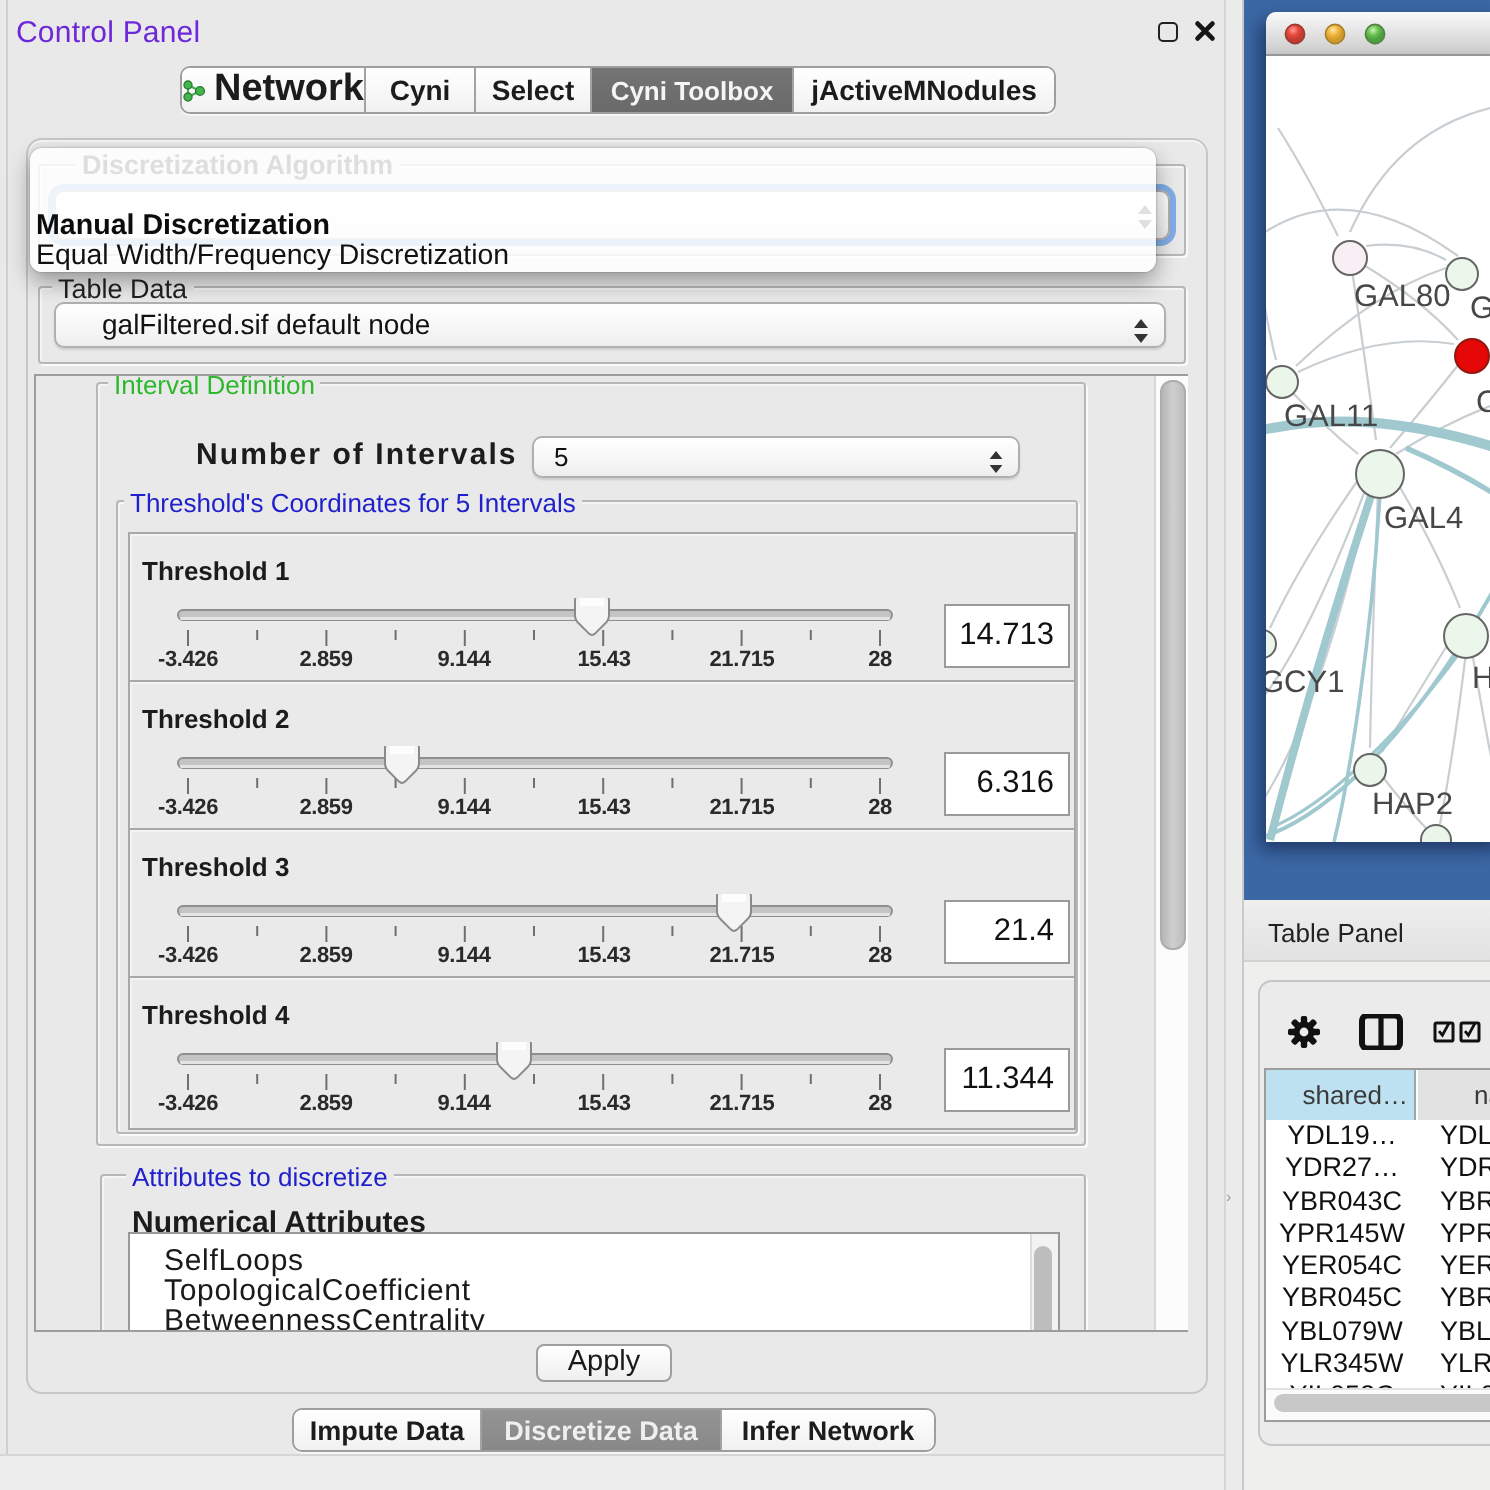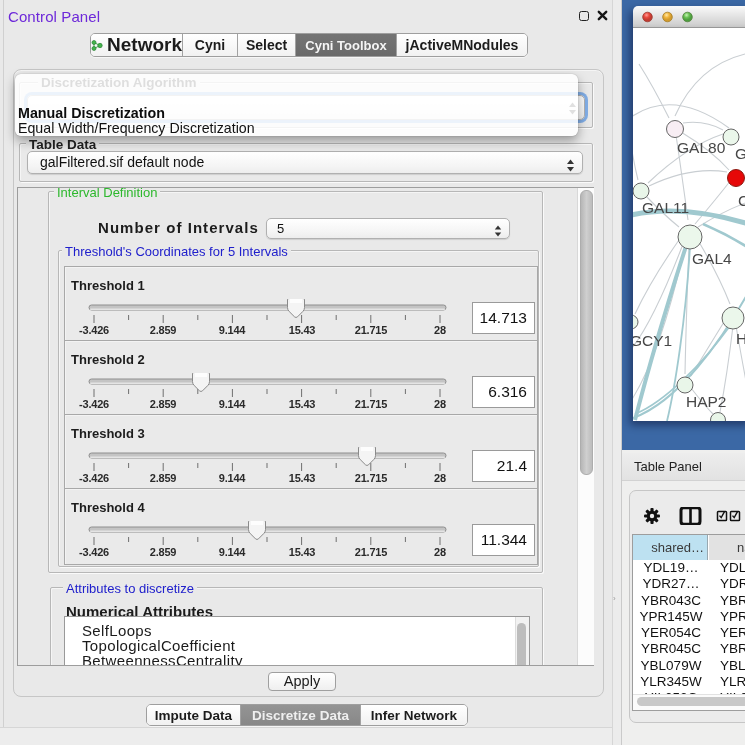--- a/index.html
+++ b/index.html
@@ -217,23 +217,23 @@
   <div class="glabel" style="left:38px;top:75px;font-weight:bold;font-size:13.5px;color:#222">Discretization Algorithm</div>
   <div class="combo" style="left:27px;top:95px;width:556px;height:23px;
      box-shadow:0 0 0 3px rgba(102,157,227,.8), 0 1px 1px rgba(0,0,0,.1)">
      <span class="ar"><svg width="9" height="13" viewBox="0 0 9 13">
           <path d="M4.5,0.5 L8,5 H1 Z" fill="#333"></path>
           <path d="M4.5,12.5 L8,8 H1 Z" fill="#333"></path>
         </svg></span>
   </div>
 
   <div class="group" style="left:19px;top:143px;width:572px;height:37px"></div>
-  <div class="glabel" style="left:26px;top:137px;font-weight:bold;font-size:13.5px;color:#222">Table Data</div>
+  <div class="glabel" style="left:26px;top:137px;font-weight:normal;font-size:13.5px;color:#222">Table Data</div>
   <div class="combo" style="left:27px;top:151px;width:554px;height:21px;line-height:21px;font-size:14px">
-    <span style="padding-left:12px">galFiltered.sif default node</span>
+    <span style="padding-left:23px">galFiltered.sif default node</span>
     <span class="ar"><svg width="9" height="13" viewBox="0 0 9 13">
           <path d="M4.5,0.5 L8,5 H1 Z" fill="#333"></path>
           <path d="M4.5,12.5 L8,8 H1 Z" fill="#333"></path>
         </svg></span>
   </div>
 
   <div class="abs" style="left:17px;top:187px;width:577px;height:479px;border:1px solid #9d9d9d;background:#e9e9e9;box-sizing:border-box"></div>
 
   <div class="abs" style="left:18px;top:188px;width:558px;height:477px;overflow:hidden">
 

